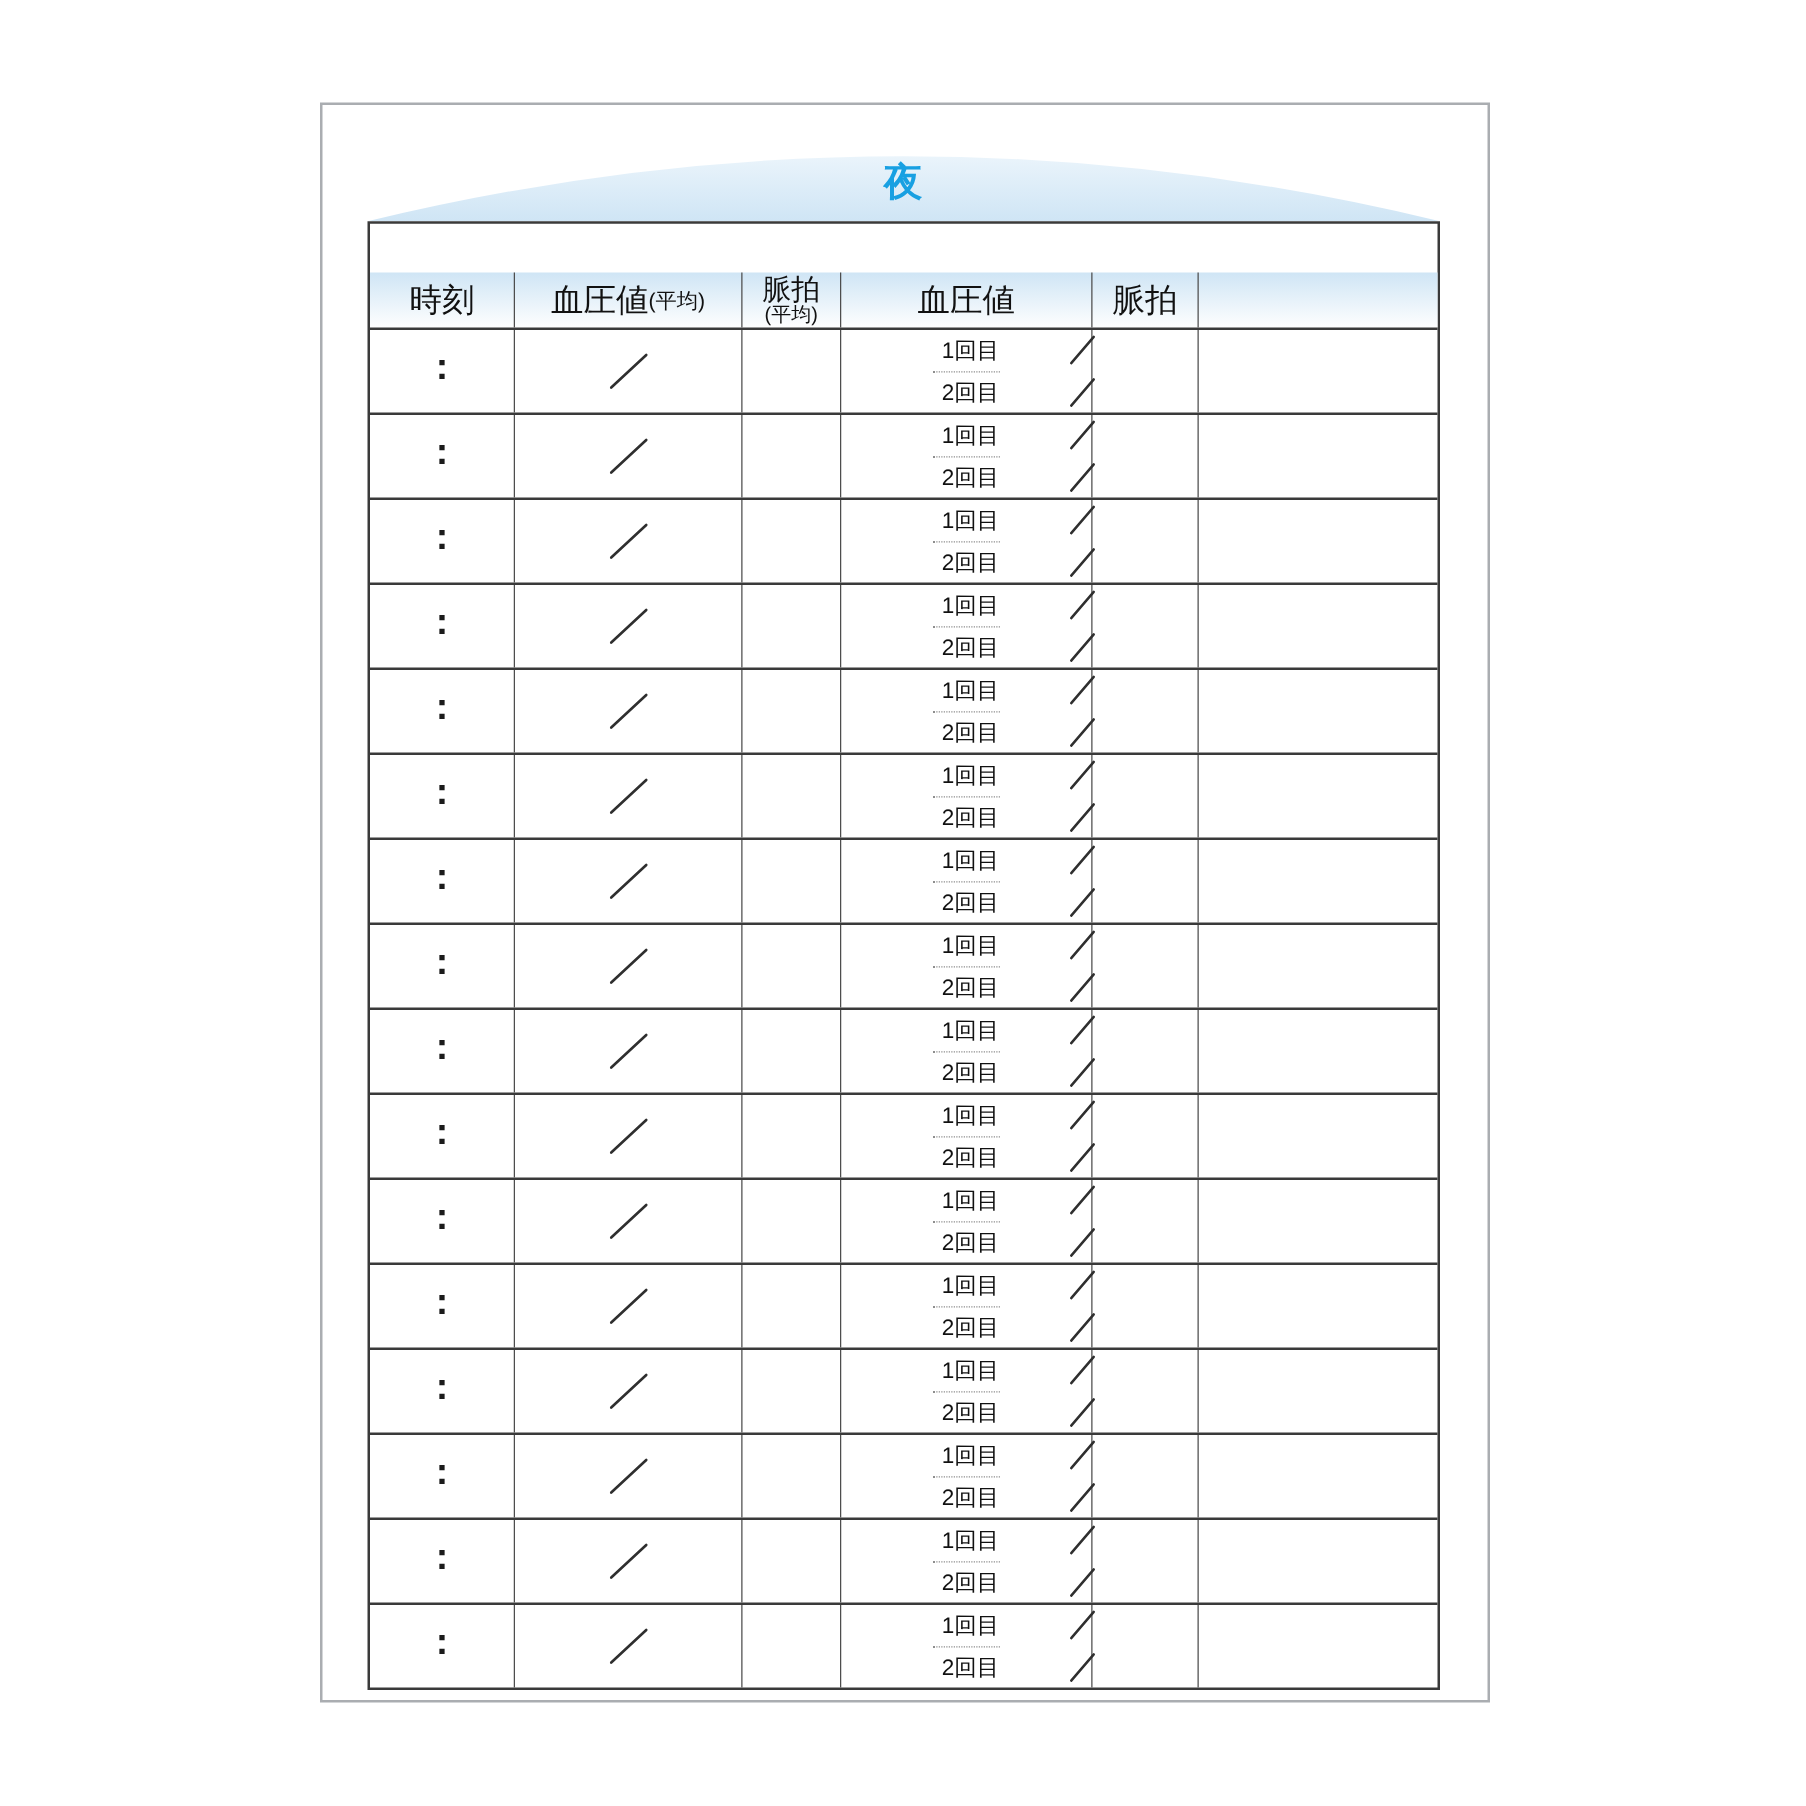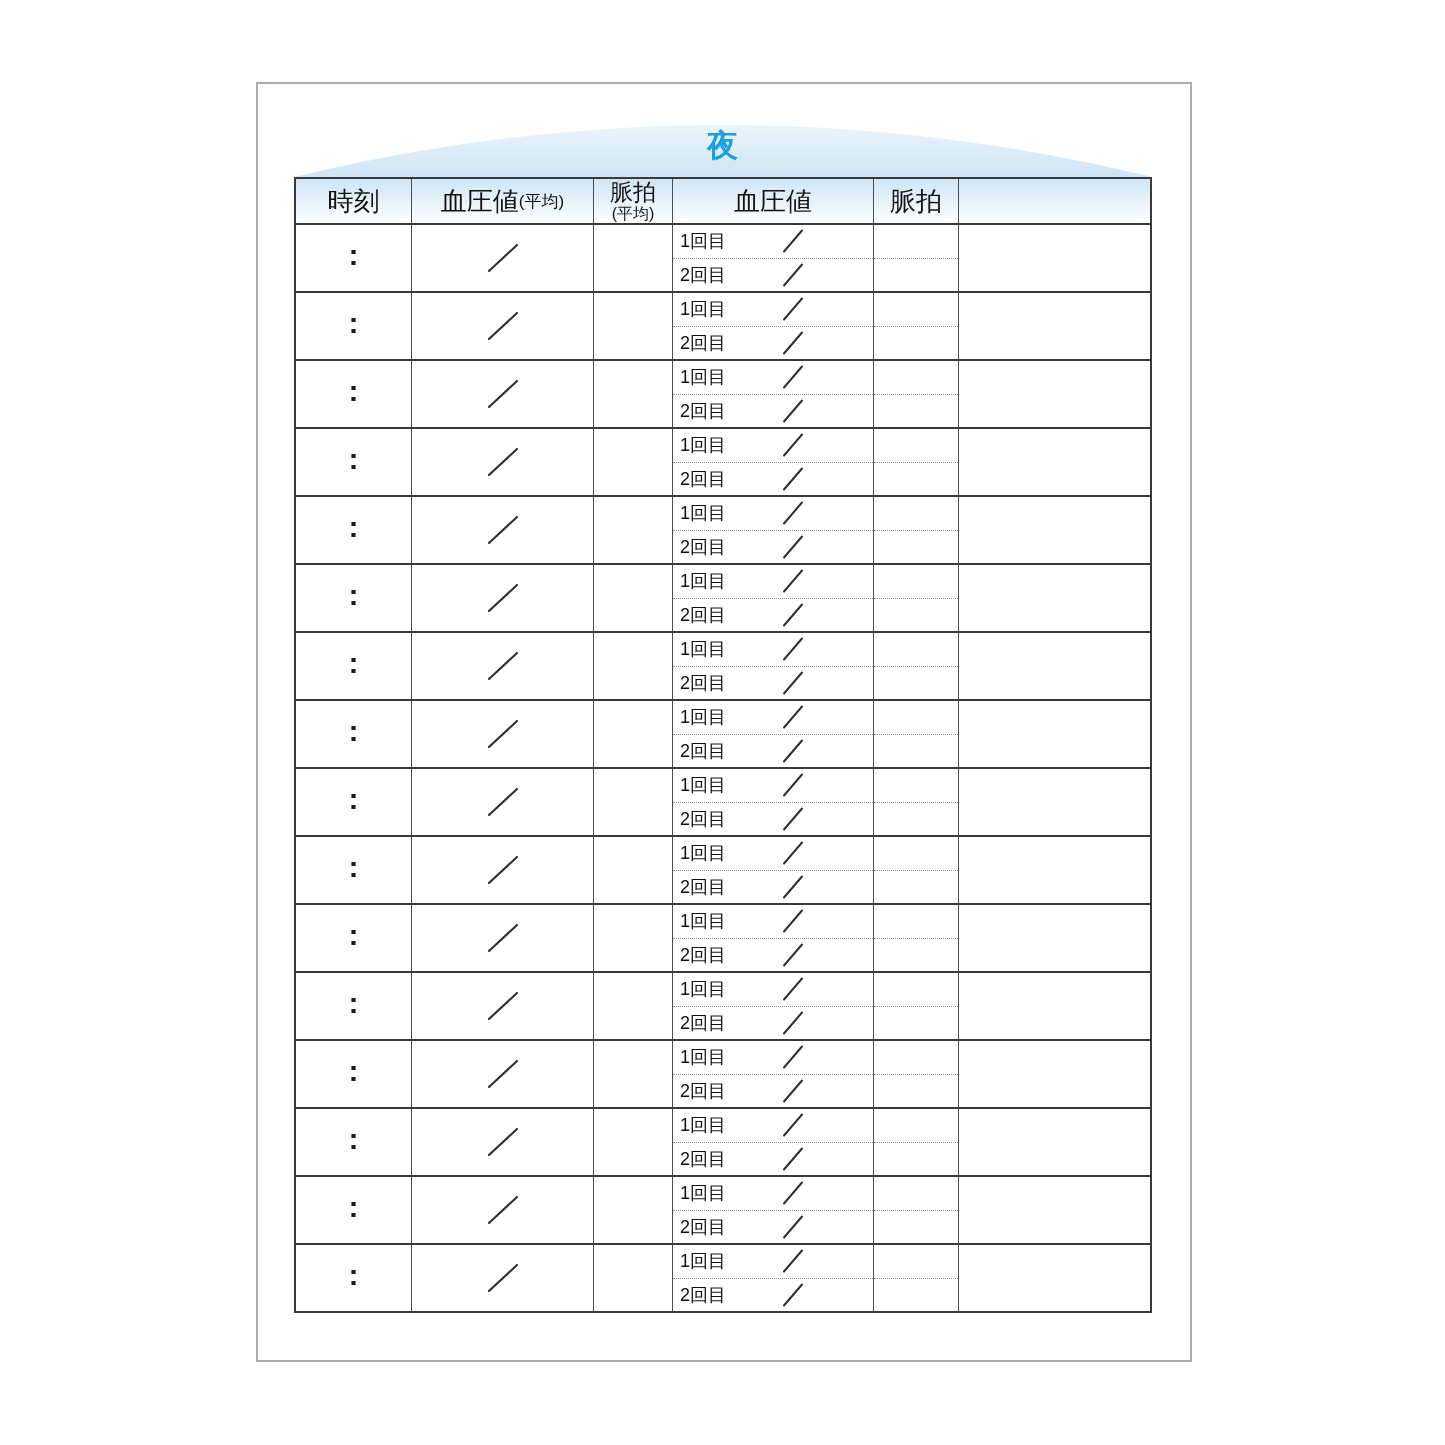--- a/index.html
+++ b/index.html
@@ -43,20 +43,21 @@
     border: 2.5px solid #3a3a3a;
     background: #ffffff;
   }
   .grid-row {
     display: grid;
     grid-template-columns: 116px 182px 79px 201px 85px 1fr;
   }
   .thead {
     height: 44px;
     background: linear-gradient(180deg, #cfe5f5 0%, #e9f3fa 55%, #fefefe 100%);
+    margin-top: 39px;
   }
   .thead .cell {
     display: flex;
     align-items: center;
     justify-content: center;
     white-space: nowrap;
     font-weight: 500;
   }
   .cell { border-right: 1.8px solid #4d4d4d; position: relative; }
   .cell.last { border-right: none; }
@@ -71,21 +72,21 @@
   }
   .time-cell {
     display: flex; align-items: center; justify-content: center;
   }
   .time-colon {
     font-size: 30px; font-weight: bold; line-height: 1;
     transform: translateY(-3px);
     color: #1b1b1b;
   }
   .center-cell { display: flex; align-items: center; justify-content: center; }
-  .readings-cell { display: flex; flex-direction: column; }
+  .readings-cell { display: flex; flex-direction: column; align-items: center; }
   .sub-row {
     flex: 1 1 0;
     display: flex;
     align-items: center;
     position: relative;
   }
   .sub-row.first { border-bottom: 1.5px dotted #8e8e8e; }
   .reading-label {
     margin-left: 7px;
     font-size: 18px;

